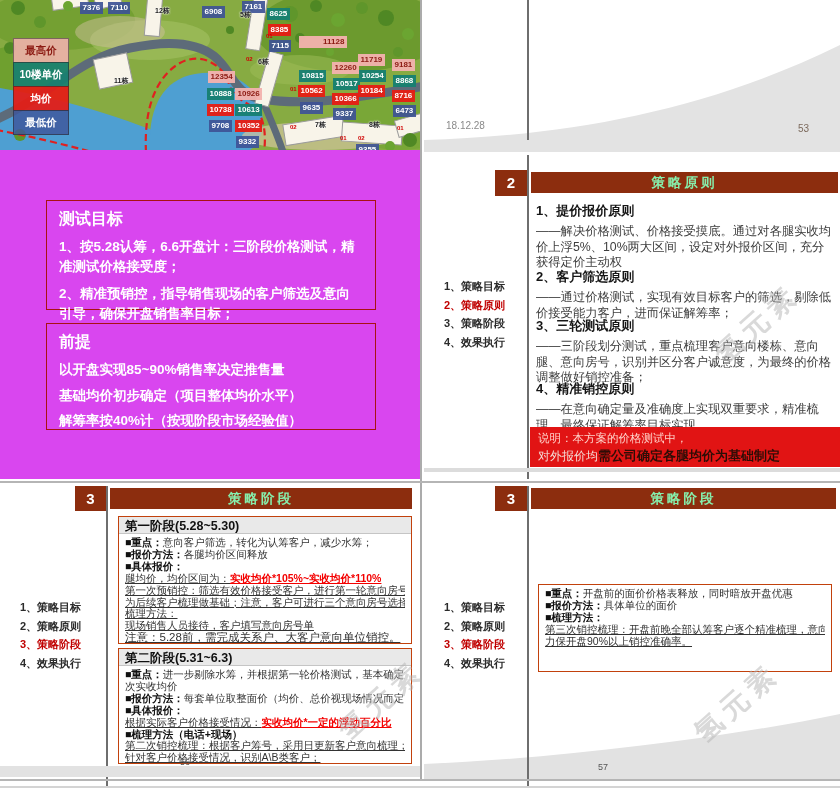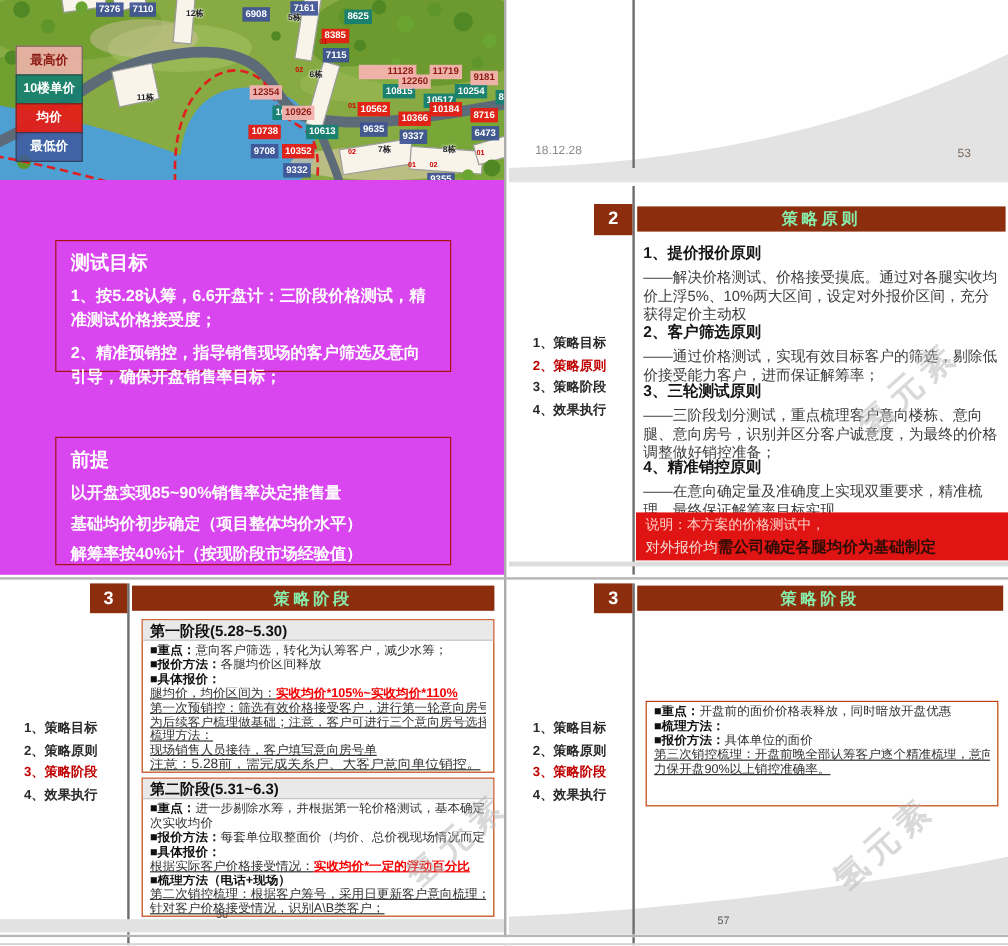--- a/index.html
+++ b/index.html
@@ -20,32 +20,32 @@
   .legend{left:13px;top:39px;width:56px;}
   .lg-row{height:23px;line-height:23px;text-align:center;font-size:10.5px;font-weight:bold;
           border:1px solid rgba(40,40,40,.55);margin-top:-1px;}
   .lg-pink{background:rgba(243,178,174,.88);color:#8c1a12;}
   .lg-teal{background:rgba(23,128,113,.92);color:#fff;}
   .lg-red{background:rgba(227,30,22,.94);color:#fff;}
   .lg-blue{background:rgba(62,86,155,.82);color:#fff;}
   .ptag{position:absolute;height:12px;line-height:12px;padding:0 2.5px;font-size:8px;
         font-weight:bold;color:#fff;white-space:nowrap;}
   .ptag-pink{background:rgba(243,178,174,.96);color:#8c1a12;}
-  .ptag-teal{background:rgba(23,128,113,.96);margin-left:20px;}
+  .ptag-teal{background:rgba(23,128,113,.96);}
   .ptag-red{background:rgba(229,30,20,.96);}
   .ptag-blue{background:rgba(62,82,150,.92);}
   .bldg-label{position:absolute;font-size:7px;font-weight:bold;color:#222;
               text-shadow:0 0 2px #fff,0 0 2px #fff;white-space:nowrap;}
   .unit-label{position:absolute;font-size:6px;font-weight:bold;color:#d00000;white-space:nowrap;}
 
   
   .slide-black{left:0;top:150px;width:420px;height:329px;background:#d946ef;color:#fff;}
   .bbox{position:absolute;left:46px;width:330px;border:1.5px solid #a81212;padding:6px 12px;box-sizing:border-box;}
   .bbox1{top:50px;height:110px;}
-  .bbox2{top:173px;height:107px;margin-top:41px;}
+  .bbox2{top:173px;height:107px;}
   .bbox-title{font-size:16px;font-weight:bold;margin:2px 0 7px 0;}
   .bbox p{font-size:13.5px;font-weight:bold;line-height:1.45;margin:0 0 8px 0;}
   .bbox2 p{margin:0 0 6px 0;}
 
   
   .frag-tr{left:424px;top:0;width:416px;height:152px;background:#fff;}
   .tmpl-vline{position:absolute;width:2px;background:#6e6e6e;}
   .ftr-date{left:22px;top:120px;font-size:10px;color:#8a8a8a;}
   .ftr-page{left:374px;top:123px;font-size:10px;color:#7c6a5c;}
 
@@ -162,21 +162,21 @@
         <div class="ptag ptag-red" style="left: 268px; top: 24px;">8385</div>
         <div class="ptag ptag-blue" style="left: 269px; top: 40px;">7115</div>
         <div class="ptag ptag-pink" style="left: 208px; top: 71px;">12354</div>
         <div class="ptag ptag-teal" style="left: 207px; top: 88px;">10888</div>
         <div class="ptag ptag-red" style="left: 207px; top: 104px;">10738</div>
         <div class="ptag ptag-blue" style="left: 209px; top: 120px;">9708</div>
         <div class="ptag ptag-pink" style="left: 235px; top: 88px;">10926</div>
         <div class="ptag ptag-teal" style="left: 235px; top: 104px;">10613</div>
         <div class="ptag ptag-red" style="left: 235px; top: 120px;">10352</div>
         <div class="ptag ptag-blue" style="left: 236px; top: 136px;">9332</div>
-        <div class="ptag ptag-pink" style="left: 299px; top: 54px; padding-left: 24px;">11128</div>
+        <div class="ptag ptag-pink" style="left: 299px; top: 36px; padding-left: 24px;">11128</div>
         <div class="ptag ptag-teal" style="left: 299px; top: 70px;">10815</div>
         <div class="ptag ptag-red" style="left: 298px; top: 85px;">10562</div>
         <div class="ptag ptag-blue" style="left: 300px; top: 102px;">9635</div>
         <div class="ptag ptag-pink" style="left: 332px; top: 62px;">12260</div>
         <div class="ptag ptag-teal" style="left: 333px; top: 78px;">10517</div>
         <div class="ptag ptag-red" style="left: 332px; top: 93px;">10366</div>
         <div class="ptag ptag-blue" style="left: 333px; top: 108px;">9337</div>
         <div class="ptag ptag-pink" style="left: 358px; top: 54px;">11719</div>
         <div class="ptag ptag-teal" style="left: 359px; top: 70px;">10254</div>
         <div class="ptag ptag-red" style="left: 358px; top: 85px;">10184</div>
@@ -314,22 +314,22 @@
     <div class="nav" style="left:20px;top:112px;">
         <div class="nav-item">1、策略目标</div>
         <div class="nav-item">2、策略原则</div>
         <div class="nav-item nav-active">3、策略阶段</div>
         <div class="nav-item">4、效果执行</div>
       </div>
 
     <div class="stage-box" style="left:114px;top:98px;height:88px;">
       <div class="stage-body">
           <p class="ln"><span class="sg-b">■重点：</span><span>开盘前的面价价格表释放，同时暗放开盘优惠</span></p>
+          <p class="ln"><span class="sg-b">■报价方法：</span><span>具体单位的面价</span></p>
           <p class="ln"><span class="sg-b">■梳理方法：</span></p>
-          <p class="ln"><span class="sg-b">■报价方法：</span><span>具体单位的面价</span></p>
           <p class="ln"><span class="sg-u">第三次销控梳理：开盘前晚全部认筹客户逐个精准梳理，意向锁定，</span></p>
           <p class="ln"><span class="sg-u">力保开盘90%以上销控准确率。</span></p>
         </div>
     </div>
 
     <div class="page-num" style="left:174px;top:276px;">57</div>
     <div class="wm" style="left:262px;top:198px;">氢元素</div>
   </div>
 
   <div class="abs col-divider"></div>

